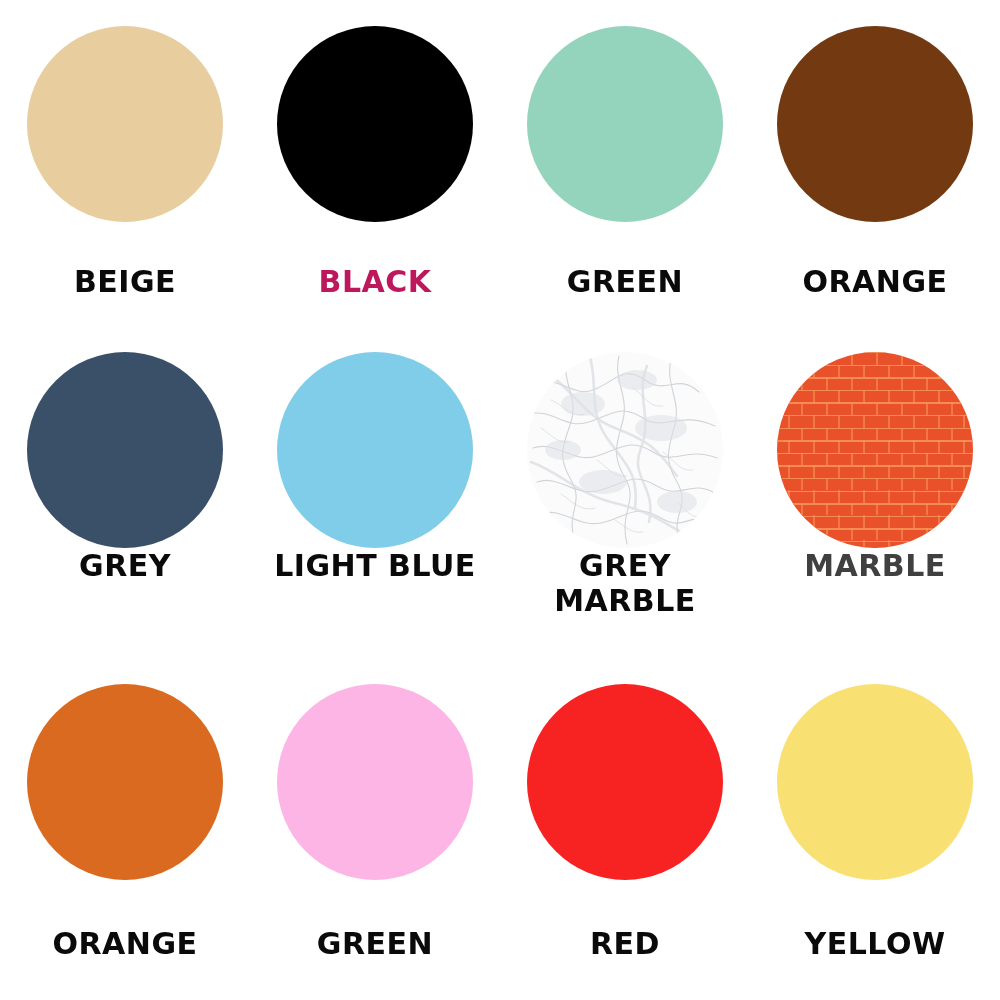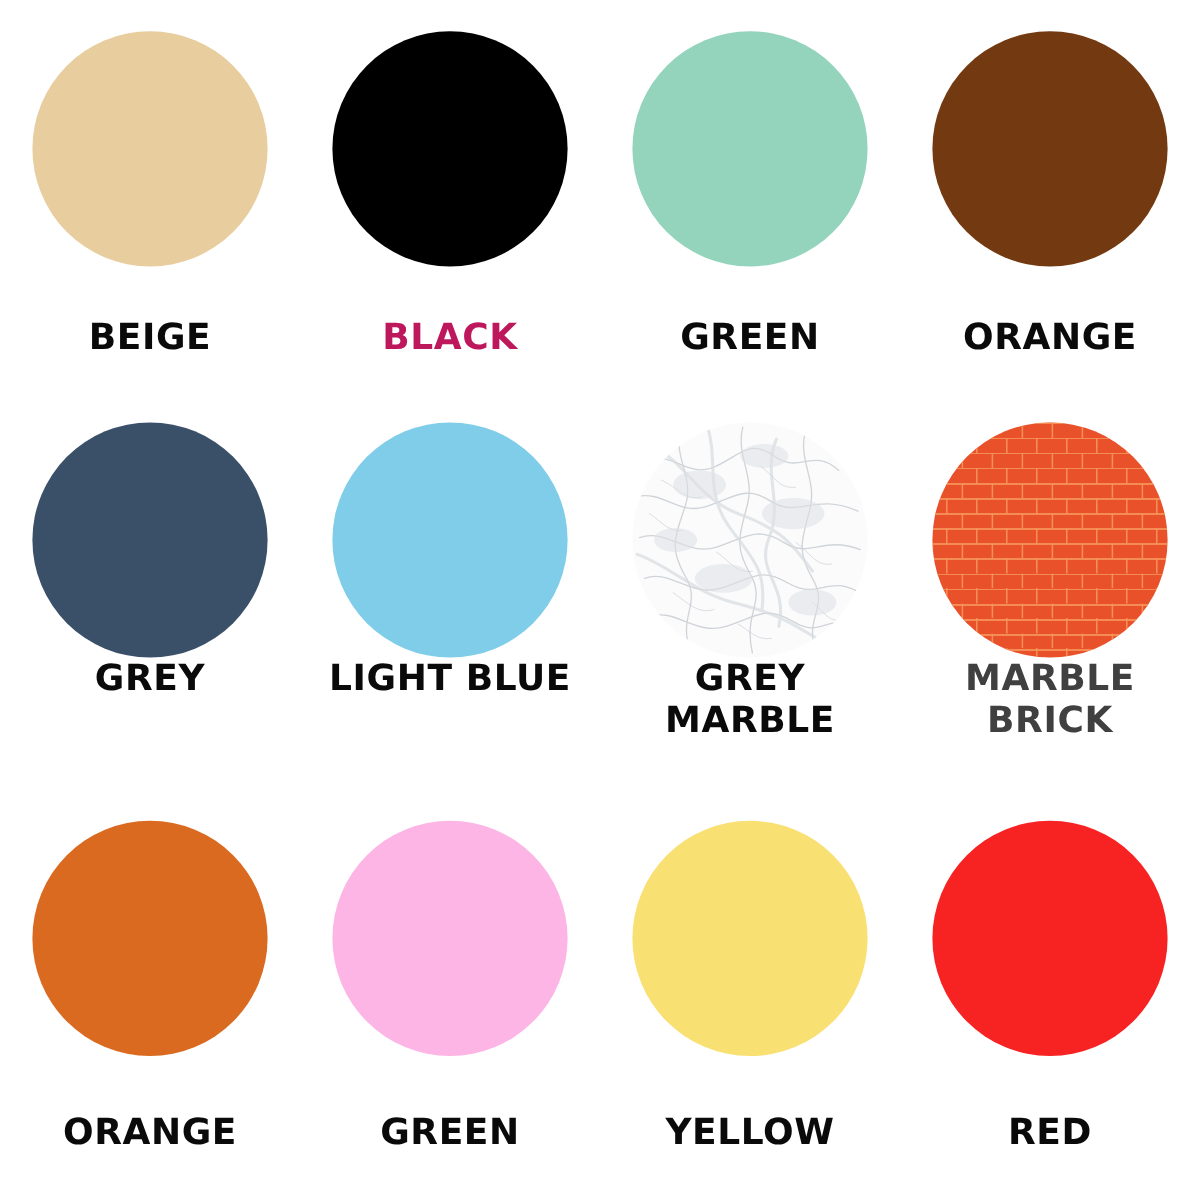--- a/index.html
+++ b/index.html
@@ -373,21 +373,20 @@
               <line x1="137" y1="188" x2="137" y2="196"></line>
               <line x1="162" y1="188" x2="162" y2="196"></line>
               <line x1="187" y1="188" x2="187" y2="196"></line>
             </g>
           </g>
         </svg>
       </div>
     </div>
     <div class="swatch-label" style="color: #404040;">
       <span class="line">MARBLE</span>
-      <span class="line">BRICK</span>
     </div>
   </div>
 
   <div class="swatch-cell row-3">
     <div class="disc-wrap">
       <div class="disc" style="background-color: rgb(217, 106, 32);"></div>
     </div>
     <div class="swatch-label" style="color: rgb(10, 10, 10);">
       <span class="line">ORANGE</span>
     </div>
@@ -397,29 +396,29 @@
     <div class="disc-wrap">
       <div class="disc" style="background-color: rgb(252, 181, 228);"></div>
     </div>
     <div class="swatch-label" style="color: rgb(10, 10, 10);">
       <span class="line">GREEN</span>
     </div>
   </div>
 
   <div class="swatch-cell row-3">
     <div class="disc-wrap">
+      <div class="disc" style="background-color: rgb(247, 34, 34);"></div>
+    </div>
+    <div class="swatch-label" style="color: rgb(10, 10, 10);">
+      <span class="line">RED</span>
+    </div>
+  </div>
+
+  <div class="swatch-cell row-3">
+    <div class="disc-wrap">
       <div class="disc" style="background-color: rgb(249, 224, 115);"></div>
     </div>
     <div class="swatch-label" style="color: rgb(10, 10, 10);">
       <span class="line">YELLOW</span>
     </div>
   </div>
 
-  <div class="swatch-cell row-3">
-    <div class="disc-wrap">
-      <div class="disc" style="background-color: rgb(247, 34, 34);"></div>
-    </div>
-    <div class="swatch-label" style="color: rgb(10, 10, 10);">
-      <span class="line">RED</span>
-    </div>
-  </div>
-
 </div>
 
 </body></html>

